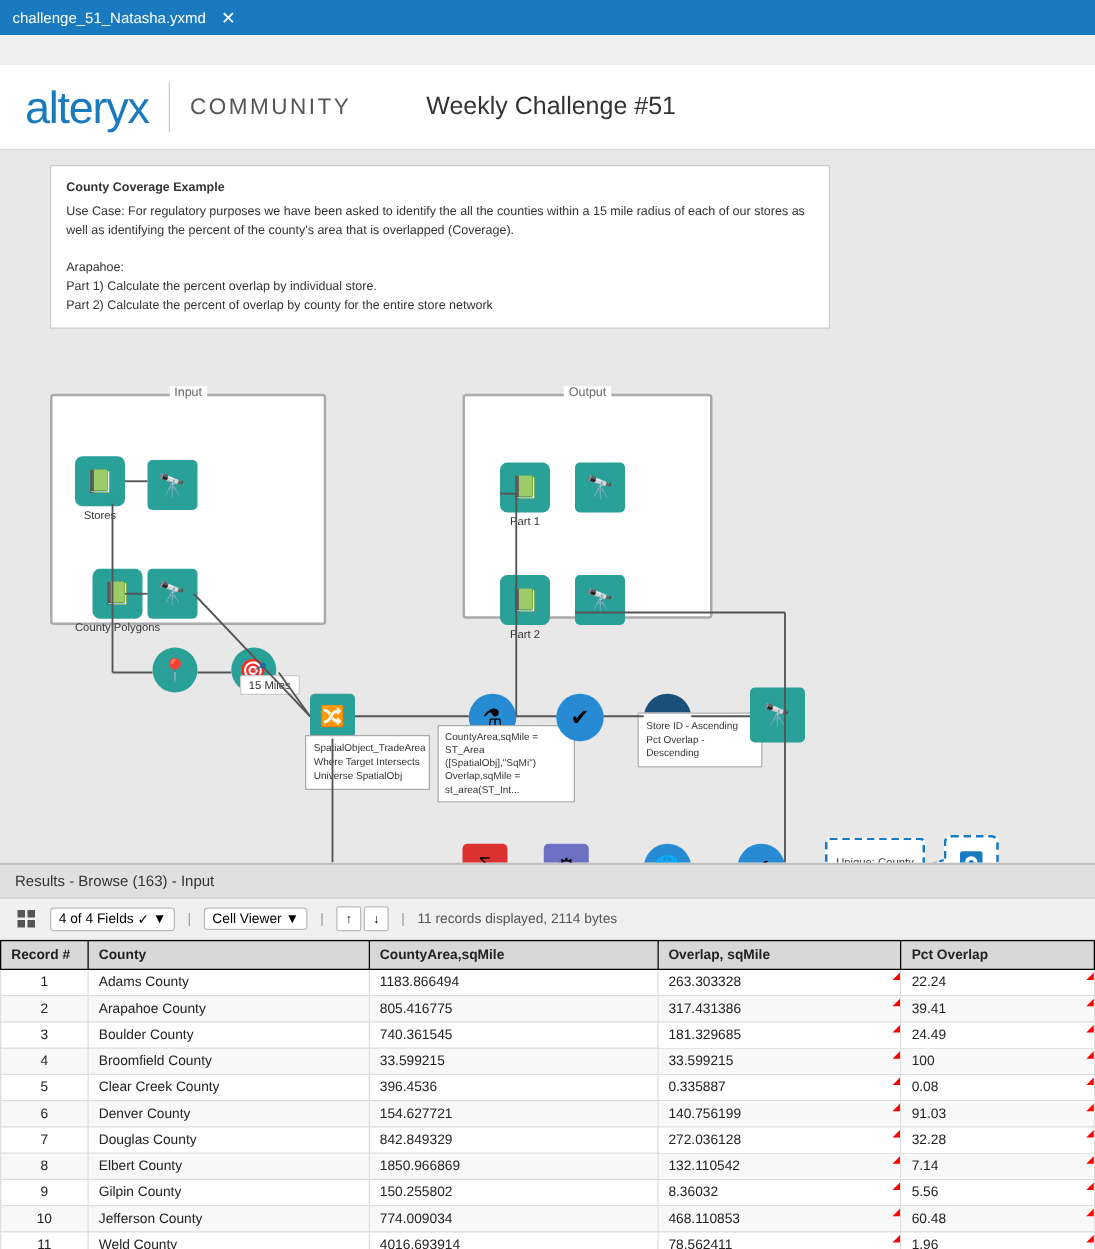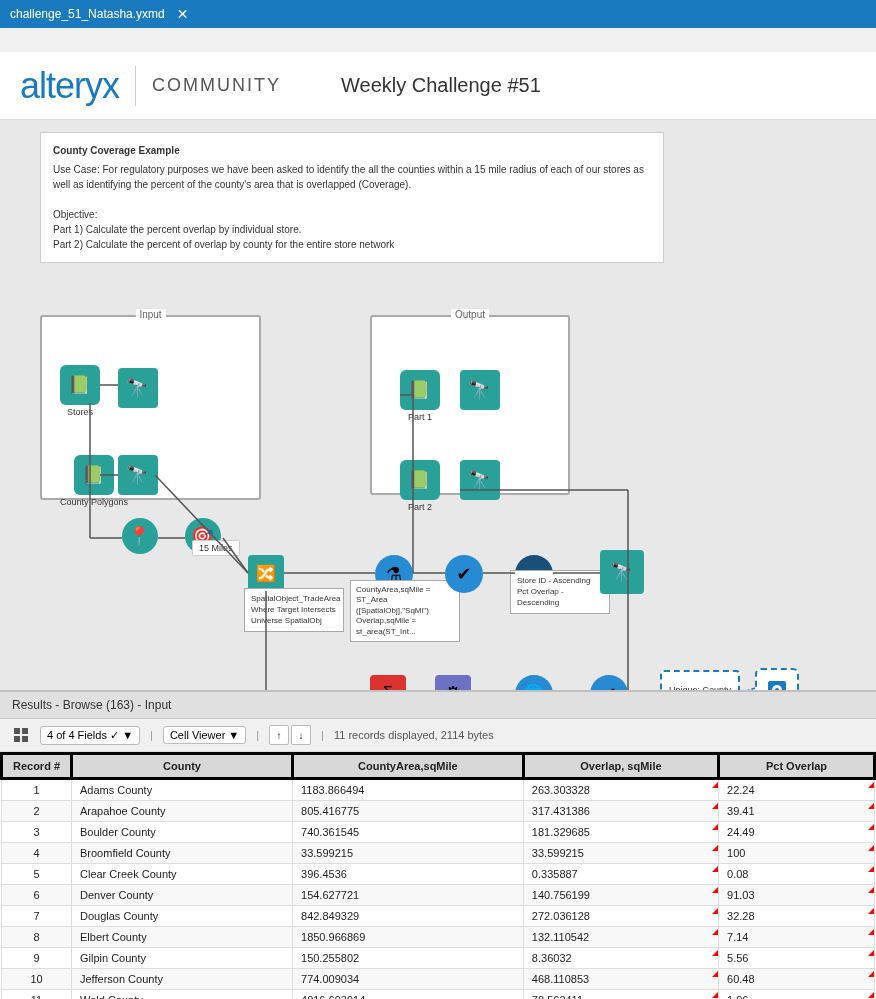--- a/index.html
+++ b/index.html
@@ -273,23 +273,23 @@
 
     
     .data-table {
       width: 100%;
       border-collapse: collapse;
       background: white;
       font-size: 11px;
     }
     .data-table th {
       background: #d8d8d8;
-      border: 3px solid #000000;
+      border: 1px solid #000000;
       padding: 5px 8px;
-      text-align: center;
+      text-align: left;
       font-weight: 600;
       color: #222;
     }
     .data-table td {
       border: 1px solid #ddd;
       padding: 4px 8px;
       color: #222;
     }
     .data-table tr:nth-child(even) td { background: #f8f8f8; }
     .data-table tr:nth-child(odd) td { background: white; }
@@ -334,21 +334,21 @@
   <span class="community-text">COMMUNITY</span>
   <span class="challenge-title">Weekly Challenge #51</span>
 </div>
 
 <div class="canvas-area">
 
   <div class="desc-box">
     <div class="title-line">County Coverage Example</div>
     <div>Use Case: For regulatory purposes we have been asked to identify the all the counties within a 15 mile radius of each of our stores as well as identifying the percent of the county's area that is overlapped (Coverage).</div>
     <br>
-    <div>Objective:</div>
+    <div>Arapahoe:</div>
     <div>Part 1) Calculate the percent overlap by individual store.</div>
     <div>Part 2) Calculate the percent of overlap by county for the entire store network</div>
   </div>
 
   <div class="input-box">
     <div class="input-box-label">Input</div>
   </div>
 
   <div class="output-box">
     <div class="output-box-label">Output</div>

